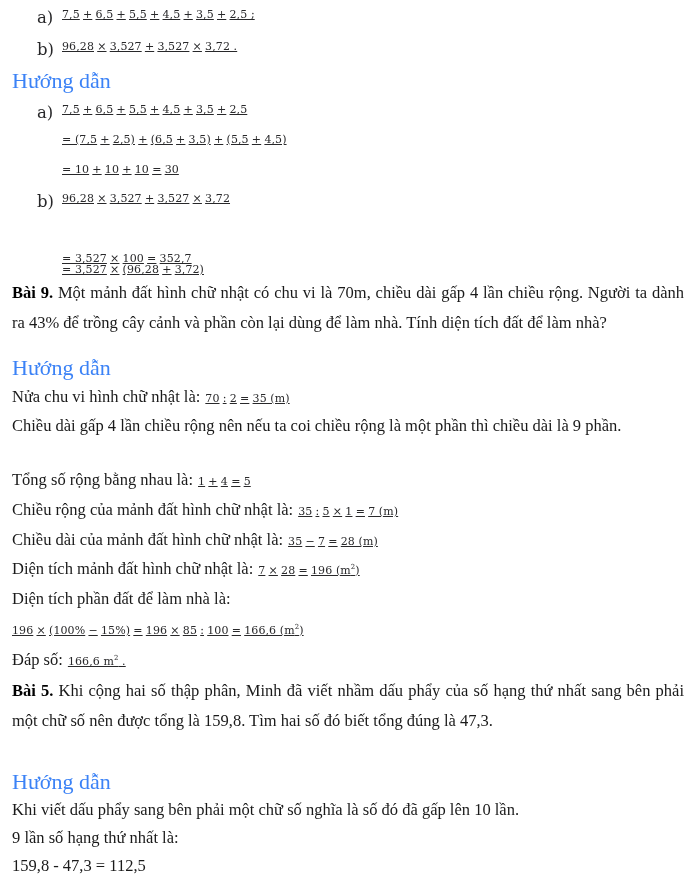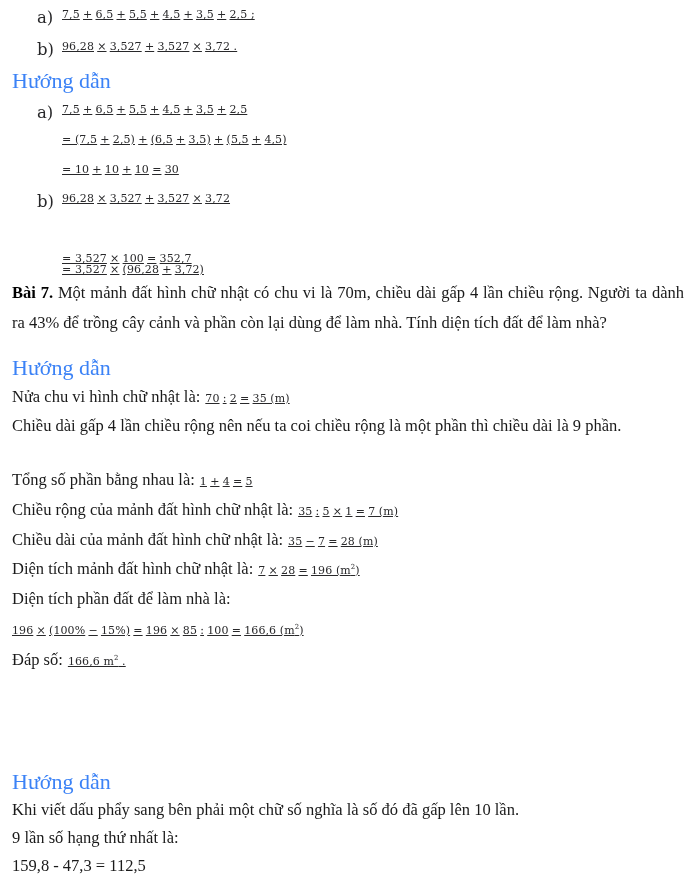--- a/index.html
+++ b/index.html
@@ -156,36 +156,36 @@
     <span class="math item-math">96,28<span class="op">×</span>3,527<span class="op">+</span>3,527<span class="op">×</span>3,72</span>
   </div>
   <div class="item-row" style="top:222px;margin-top:41px;">
     <span class="math cont-math">= 3,527<span class="op">×</span>(96,28<span class="op">+</span>3,72)</span>
   </div>
   <div class="item-row" style="top:252px;">
     <span class="math cont-math">= 3,527<span class="op">×</span>100<span class="op">=</span>352,7</span>
   </div>
 
   <div class="para" style="top:278px;">
-    <span class="ex-label">Bài 7.</span>
+    <span class="ex-label">Bài 9.</span>
     <span>Một mảnh đất hình chữ nhật có chu vi là 70m, chiều dài gấp 4 lần chiều rộng. Người ta dành ra 43% để trồng cây cảnh và phần còn lại dùng để làm nhà. Tính diện tích đất để làm nhà?</span>
   </div>
 
   <div class="guide-heading" style="top:358px;">Hướng dẫn</div>
 
   <div class="stmt-line" style="top:387px;">
     <span>Nửa chu vi hình chữ nhật là:</span><span class="math">70<span class="op">:</span>2<span class="op">=</span>35 (m)</span>
   </div>
 
   <div class="para last-line-natural" style="top:411px;">
     <span>Chiều dài gấp 4 lần chiều rộng nên nếu ta coi chiều rộng là một phần thì chiều dài là 9 phần.</span>
   </div>
 
   <div class="stmt-line" style="top:470px;">
-    <span>Tổng số phần bằng nhau là:</span><span class="math">1<span class="op">+</span>4<span class="op">=</span>5</span>
+    <span>Tổng số rộng bằng nhau là:</span><span class="math">1<span class="op">+</span>4<span class="op">=</span>5</span>
   </div>
 
   <div class="stmt-line" style="top:500px;">
     <span>Chiều rộng của mảnh đất hình chữ nhật là:</span><span class="math">35<span class="op">:</span>5<span class="op">×</span>1<span class="op">=</span>7 (m)</span>
   </div>
 
   <div class="stmt-line" style="top:530px;">
     <span>Chiều dài của mảnh đất hình chữ nhật là:</span><span class="math">35<span class="op">−</span>7<span class="op">=</span>28 (m)</span>
   </div>
 
@@ -198,20 +198,24 @@
   </div>
 
   <div class="stmt-line" style="top:619px;">
     <span class="math" style="margin-left:0;">196<span class="op">×</span>(100%<span class="op">−</span>15%)<span class="op">=</span>196<span class="op">×</span>85<span class="op">:</span>100<span class="op">=</span>166,6 (m<sup>2</sup>)</span>
   </div>
 
   <div class="stmt-line" style="top:650px;">
     <span>Đáp số:</span><span class="math">166,6 m<sup>2</sup> .</span>
   </div>
 
+  <div class="para" style="top:676px;">
+    <span class="ex-label">Bài 5.</span>
+    <span>Khi cộng hai số thập phân, Minh đã viết nhầm dấu phẩy của số hạng thứ nhất sang bên phải một chữ số nên được tổng là 159,8. Tìm hai số đó biết tổng đúng là 47,3.</span>
+  </div>
 
   <div class="guide-heading" style="top:772px;">Hướng dẫn</div>
 
   <div class="plain-line" style="top:800px;">Khi viết dấu phẩy sang bên phải một chữ số nghĩa là số đó đã gấp lên 10 lần.</div>
   <div class="plain-line" style="top:828px;">9 lần số hạng thứ nhất là:</div>
   <div class="plain-line" style="top:856px;">159,8 - 47,3 = 112,5</div>
 
 </div>
 
 </body></html>

